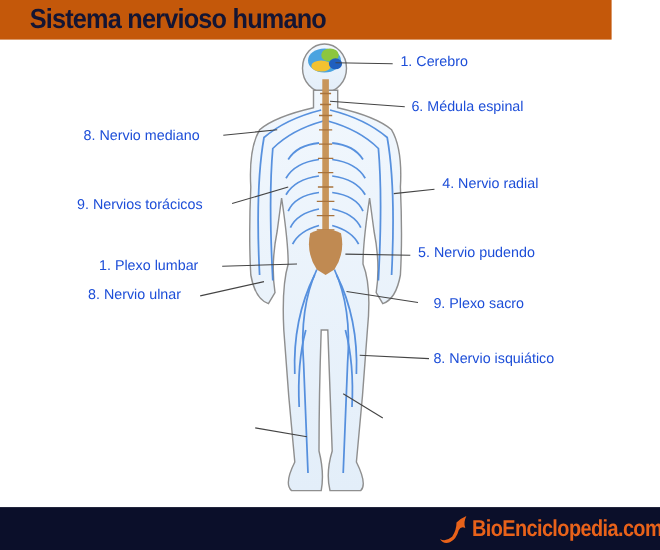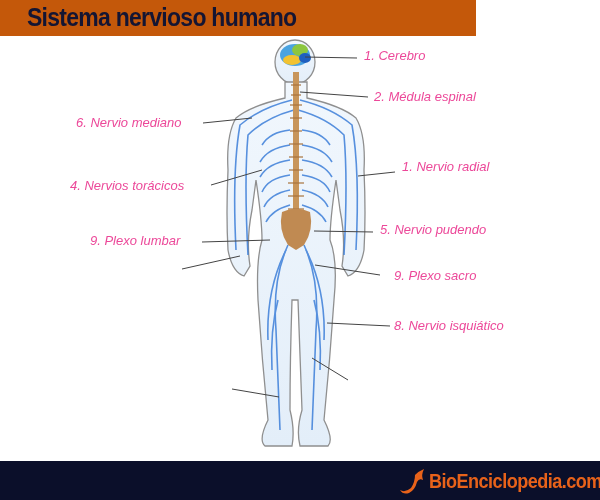--- a/index.html
+++ b/index.html
@@ -1,23 +1,23 @@
 <!DOCTYPE html>
 <html><head>
 <meta charset="utf-8">
 <style>
   html, body { margin:0; padding:0; }
   body { width:600px; height:500px; position:relative; overflow:hidden; background:#ffffff; font-family:"Liberation Sans", sans-serif; }
-  .header { position:absolute; left:0; top:0; width:476px; height:36px; background:#c4580a; }
+  .header { position:absolute; left:0; top:0; width:556px; height:36px; background:#c4580a; }
   .title { position:absolute; left:27px; top:3px; font-family:"Liberation Sans", sans-serif; font-weight:bold; font-size:25px; color:#141533; letter-spacing:-0.8px; transform:scaleX(0.92); transform-origin:left center; white-space:nowrap; }
   .canvas { position:absolute; left:0; top:36px; width:600px; height:425px; }
   .footer { position:absolute; left:0; top:461px; width:600px; height:47px; background:#0b0f2a; }
   .brand { position:absolute; left:397px; top:5px; display:flex; align-items:center; }
   .brand-text { font-family:"Liberation Sans", sans-serif; font-weight:bold; font-size:21px; color:#e8621a; letter-spacing:-0.6px; transform:scaleX(0.86); transform-origin:left center; white-space:nowrap; margin-left:2px; }
-  .label { position:absolute; font-size:13px; color:#ec4899; white-space:nowrap; font-family:"Liberation Sans", sans-serif;font-style:italic; }
+  .label { position:absolute; font-size:13px; color:#1d4ed8; white-space:nowrap; font-family:"Liberation Sans", sans-serif; }
   svg { position:absolute; left:0; top:0; }
 </style>
 </head>
 <body>
 
 <div class="header">
   <div class="title">Sistema nervioso humano</div>
 </div>
 
 <div class="canvas">
@@ -94,26 +94,27 @@
       <line x1="202" y1="242" x2="270" y2="240"></line>
       <line x1="182" y1="269" x2="240" y2="256"></line>
       <line x1="315" y1="265" x2="380" y2="275"></line>
       <line x1="327" y1="323" x2="390" y2="326"></line>
       <line x1="312" y1="358" x2="348" y2="380"></line>
       <line x1="232" y1="389" x2="279" y2="397"></line>
     </g>
   </svg>
 
   <div class="label" style="left:364px;top:12px">1. Cerebro</div>
-  <div class="label" style="left:374px;top:53px">2. Médula espinal</div>
-  <div class="label" style="left:76px;top:79px">6. Nervio mediano</div>
-  <div class="label" style="left:70px;top:142px">4. Nervios torácicos</div>
-  <div class="label" style="left:402px;top:123px">1. Nervio radial</div>
+  <div class="label" style="left:374px;top:53px">6. Médula espinal</div>
+  <div class="label" style="left:76px;top:79px">8. Nervio mediano</div>
+  <div class="label" style="left:70px;top:142px">9. Nervios torácicos</div>
+  <div class="label" style="left:402px;top:123px">4. Nervio radial</div>
   <div class="label" style="left:380px;top:186px">5. Nervio pudendo</div>
-  <div class="label" style="left:90px;top:197px">9. Plexo lumbar</div>
+  <div class="label" style="left:90px;top:197px">1. Plexo lumbar</div>
+  <div class="label" style="left:80px;top:224px">8. Nervio ulnar</div>
   <div class="label" style="left:394px;top:232px">9. Plexo sacro</div>
   <div class="label" style="left:394px;top:282px">8. Nervio isquiático</div>
 </div>
 
 <div class="footer">
   <div class="brand">
     <svg width="30" height="30" viewBox="0 0 30 30" style="position:static">
       <path d="M3 24 Q8 27 14 22 Q18 16 18 9 Q22 5 27 3 Q24 9 26 14 Q22 12 20 16 Q18 24 12 27 Q6 29 3 24Z" fill="#e8621a"></path>
     </svg>
     <span class="brand-text">BioEnciclopedia.com</span>

